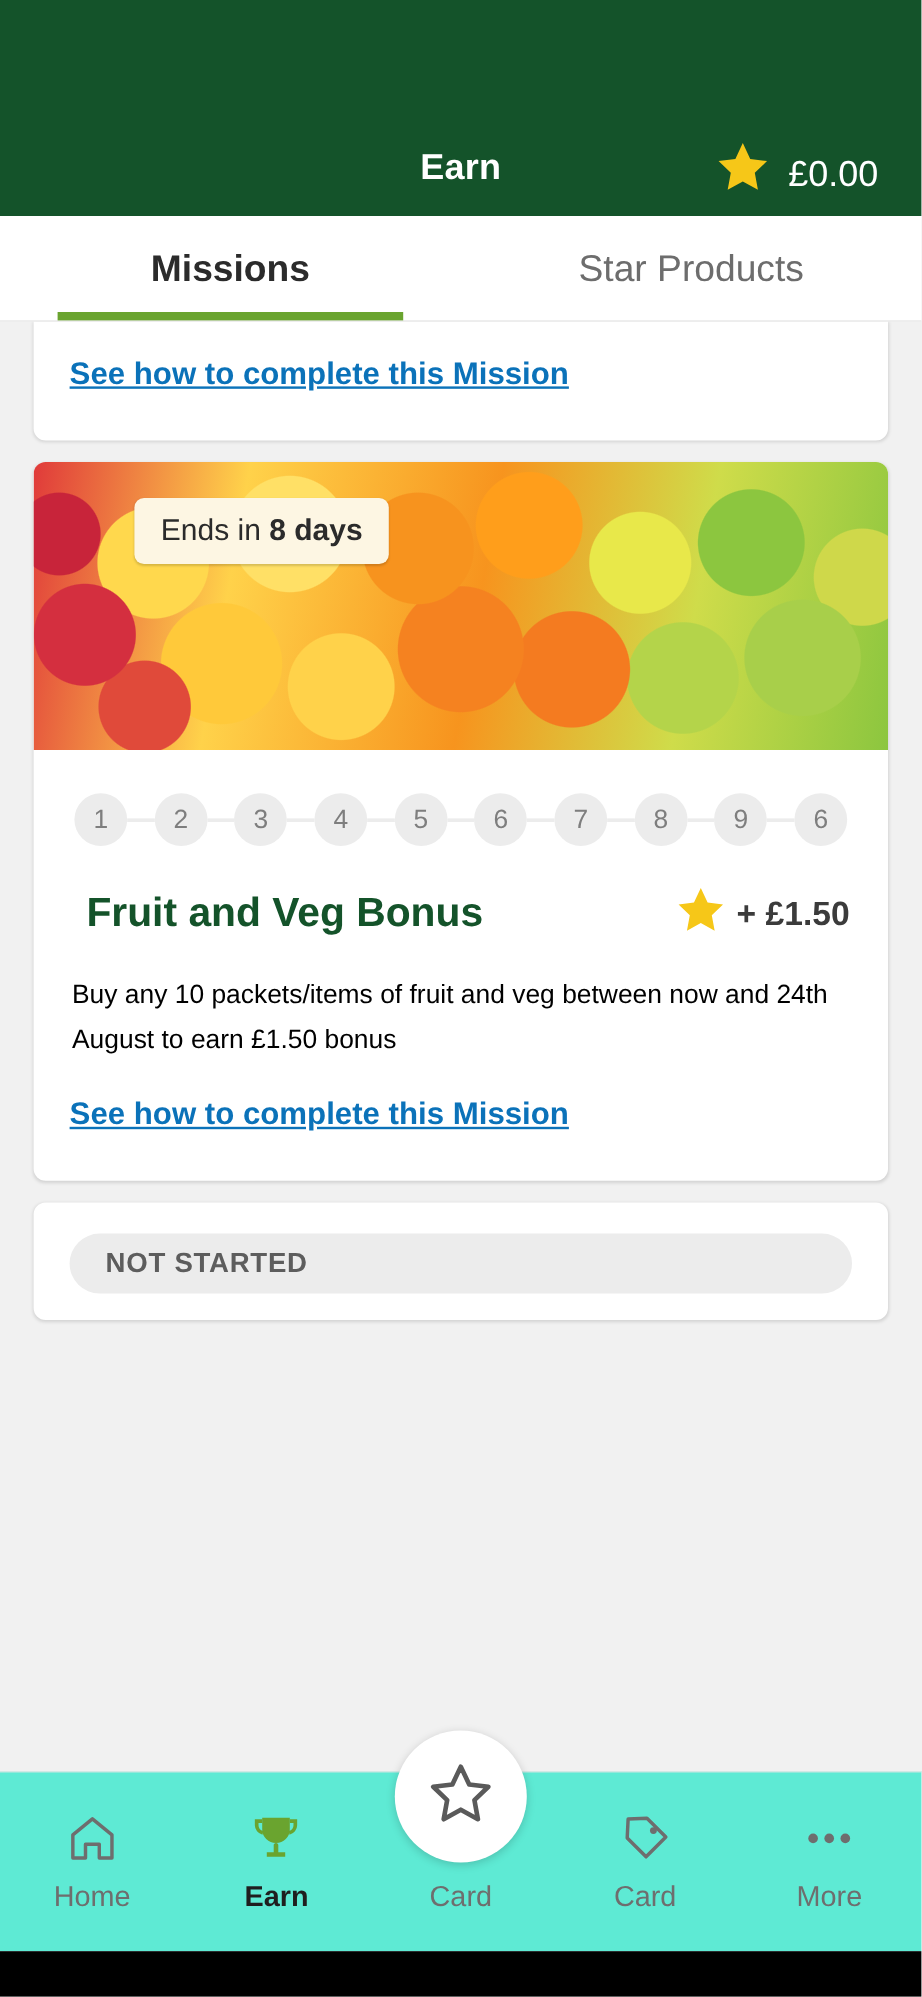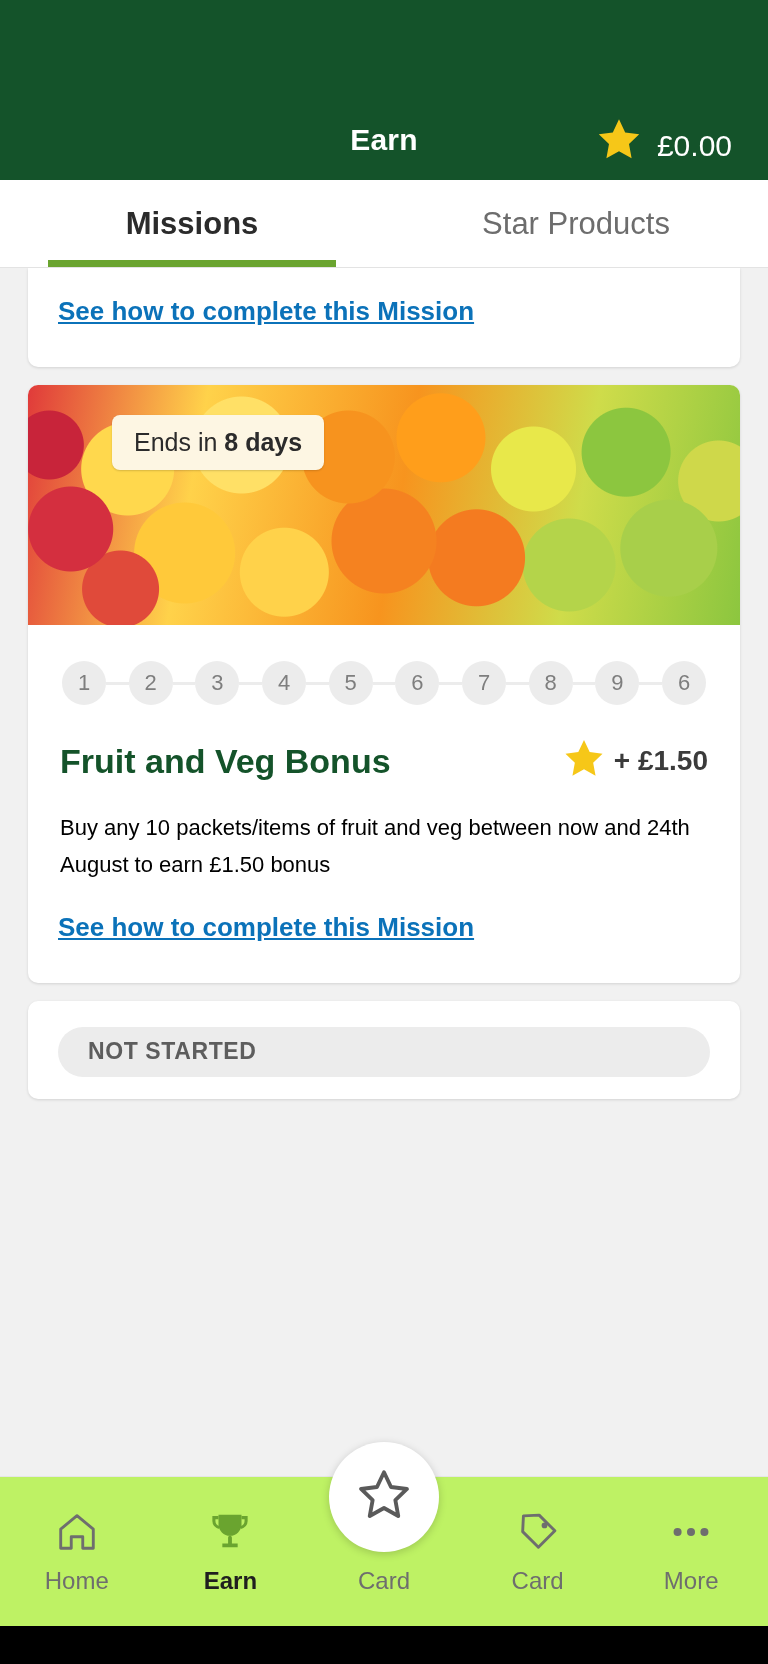--- a/index.html
+++ b/index.html
@@ -191,20 +191,21 @@
   .mission-head{
     display:flex;
     align-items:center;
     justify-content:space-between;
     padding:32px 32px 0 32px;
   }
   .mission-title{
     color:#14532a;
     font-size:34px;
     font-weight:bold;
+    margin-left:12px;
   }
   .reward{
     display:flex;
     align-items:center;
     gap:8px;
   }
   .reward-amount{
     font-size:28px;
     font-weight:bold;
     color:#3b3b3b;
@@ -231,21 +232,21 @@
     color:#5d5d5d;
     letter-spacing:.6px;
   }
 
   
   .bottom-nav{
     position:absolute;
     left:0; right:0;
     bottom:38px;
     height:150px;
-    background:#bef264;
+    background:#5eead4;
     border-top:1px solid #e6e6e6;
     display:flex;
     z-index:10;
   }
   .nav-item{
     flex:1;
     display:flex;
     flex-direction:column;
     align-items:center;
     justify-content:center;

